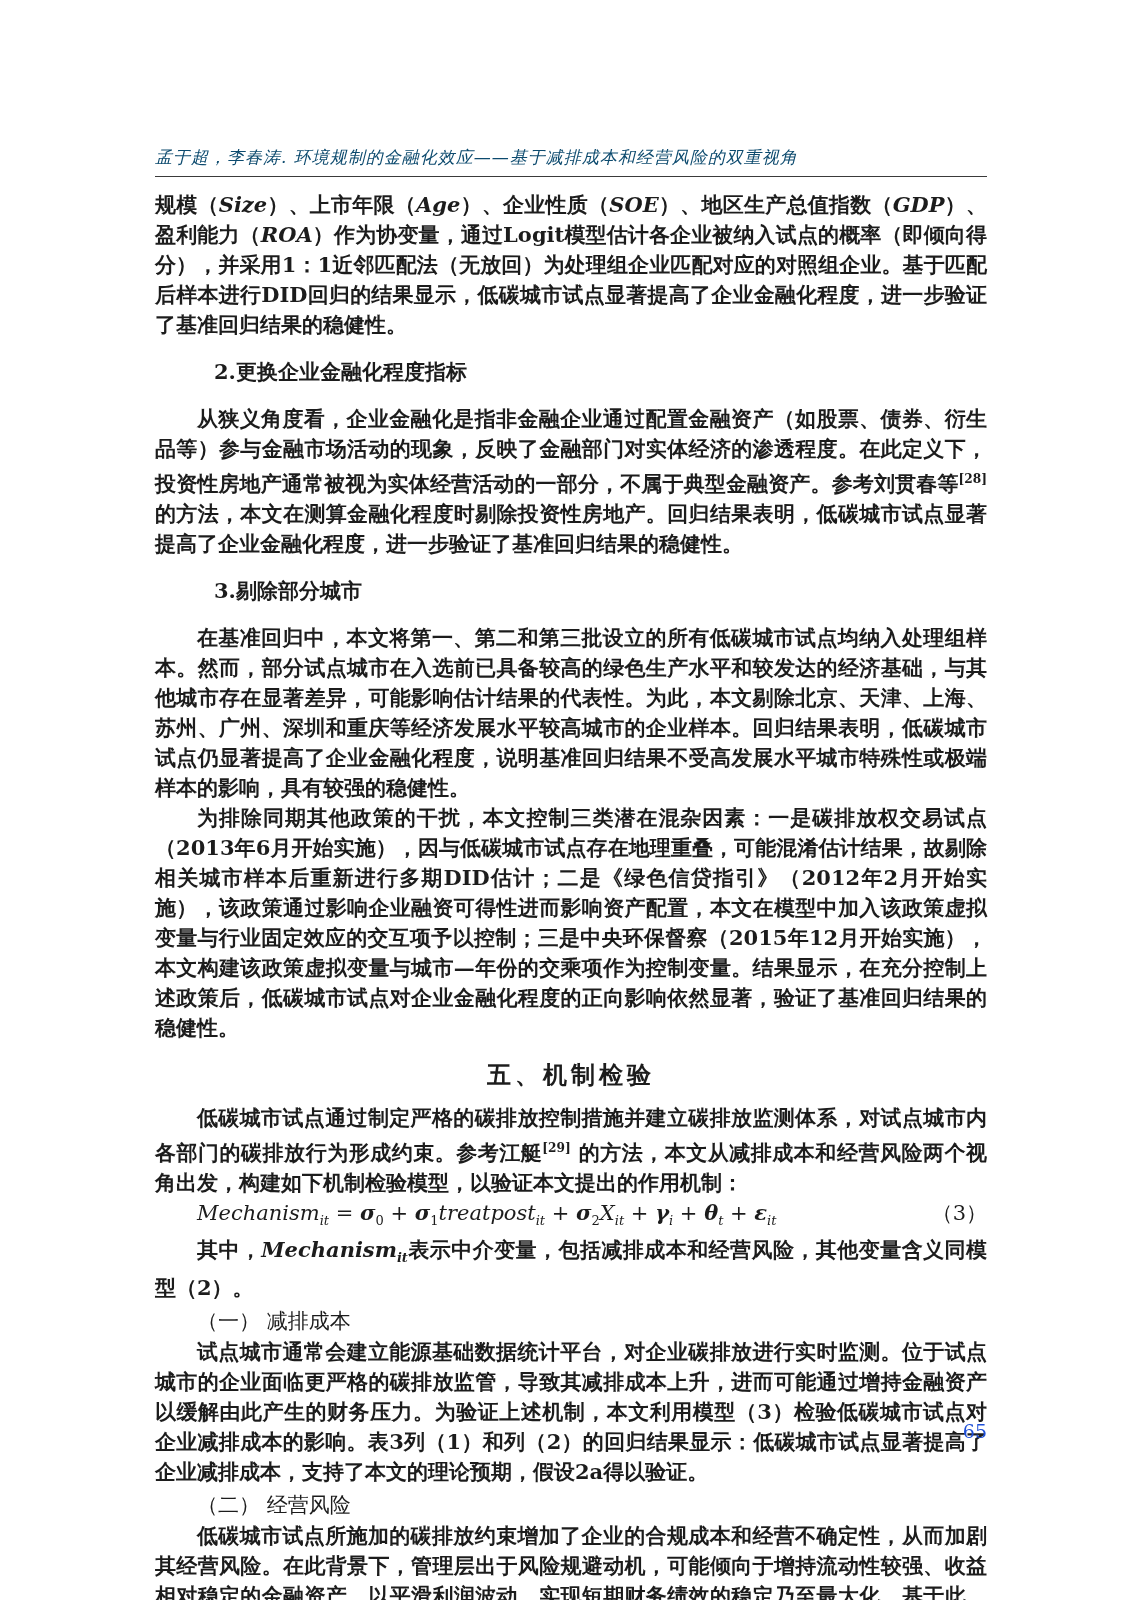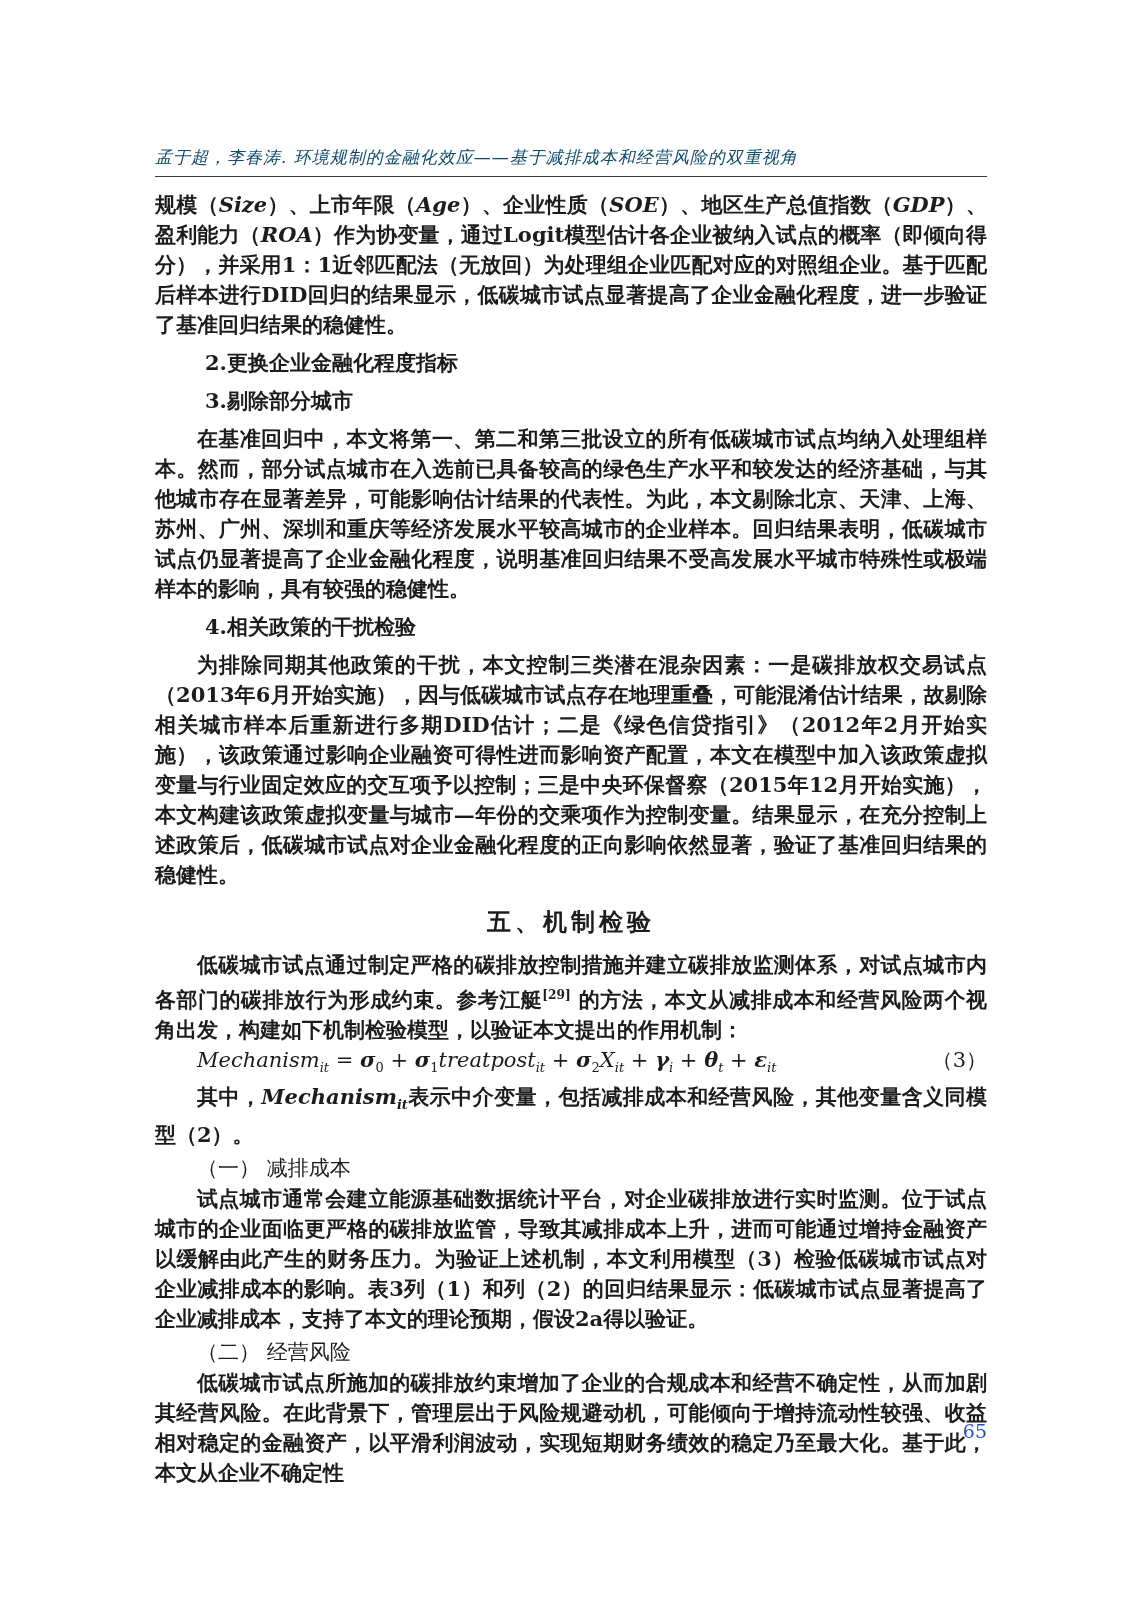--- a/index.html
+++ b/index.html
@@ -42,21 +42,21 @@
   p {
     margin: 0;
     text-indent: 2em;
     font-weight: bold;
   }
   p.no-indent {
     text-indent: 0;
   }
   .num-heading {
     text-indent: 2em;
-    margin: 8px;
+    margin: 17px;
     font-size: 21px;
     line-height: 30px;
   }
   .section-title {
     text-align: center;
     text-indent: 0;
     font-family: "DejaVu Sans", "Liberation Sans", sans-serif;
     font-weight: 700;
     font-size: 24px;
     letter-spacing: 4px;
@@ -108,26 +108,26 @@
   <div class="running-head">孟于超，李春涛. 环境规制的金融化效应——基于减排成本和经营风险的双重视角</div>
 
   <hr class="head-rule">
 
   <div class="body-text">
 
     <p class="no-indent"><span class="s-r">规模（</span><span class="s-i">Size</span><span class="s-r">）、上市年限（</span><span class="s-i">Age</span><span class="s-r">）、企业性质（</span><span class="s-i">SOE</span><span class="s-r">）、地区生产总值指数（</span><span class="s-i">GDP</span><span class="s-r">）、盈利能力（</span><span class="s-i">ROA</span><span class="s-r">）作为协变量，通过Logit模型估计各企业被纳入试点的概率（即倾向得分），并采用1：1近邻匹配法（无放回）为处理组企业匹配对应的对照组企业。基于匹配后样本进行DID回归的结果显示，低碳城市试点显著提高了企业金融化程度，进一步验证了基准回归结果的稳健性。</span></p>
 
     <p class="num-heading">2.更换企业金融化程度指标</p>
 
+    <p><span class="s-r">从狭义角度看，企业金融化是指非金融企业通过配置金融资产（如股票、债券、衍生品等）参与金融市场活动的现象，反映了金融部门对实体经济的渗透程度。在此定义下，投资性房地产通常被视为实体经营活动的一部分，不属于典型金融资产。参考刘贯春等</span><span class="s-sup">[28]</span><span class="s-r"> 的方法，本文在测算金融化程度时剔除投资性房地产。回归结果表明，低碳城市试点显著提高了企业金融化程度，进一步验证了基准回归结果的稳健性。</span></p>
 
     <p class="num-heading">3.剔除部分城市</p>
 
     <p>在基准回归中，本文将第一、第二和第三批设立的所有低碳城市试点均纳入处理组样本。然而，部分试点城市在入选前已具备较高的绿色生产水平和较发达的经济基础，与其他城市存在显著差异，可能影响估计结果的代表性。为此，本文剔除北京、天津、上海、苏州、广州、深圳和重庆等经济发展水平较高城市的企业样本。回归结果表明，低碳城市试点仍显著提高了企业金融化程度，说明基准回归结果不受高发展水平城市特殊性或极端样本的影响，具有较强的稳健性。</p>
 
-    <p class="num-heading">4.相关政策的干扰检验</p>
 
     <p>为排除同期其他政策的干扰，本文控制三类潜在混杂因素：一是碳排放权交易试点（2013年6月开始实施），因与低碳城市试点存在地理重叠，可能混淆估计结果，故剔除相关城市样本后重新进行多期DID估计；二是《绿色信贷指引》（2012年2月开始实施），该政策通过影响企业融资可得性进而影响资产配置，本文在模型中加入该政策虚拟变量与行业固定效应的交互项予以控制；三是中央环保督察（2015年12月开始实施），本文构建该政策虚拟变量与城市—年份的交乘项作为控制变量。结果显示，在充分控制上述政策后，低碳城市试点对企业金融化程度的正向影响依然显著，验证了基准回归结果的稳健性。</p>
 
     <div class="section-title">五、机制检验</div>
 
     <p><span class="s-r">低碳城市试点通过制定严格的碳排放控制措施并建立碳排放监测体系，对试点城市内各部门的碳排放行为形成约束。参考江艇</span><span class="s-sup">[29]</span><span class="s-r"> 的方法，本文从减排成本和经营风险两个视角出发，构建如下机制检验模型，以验证本文提出的作用机制：</span></p>
 
     <div class="formula-row">
       <span class="formula"><span class="s-i">Mechanism</span><span class="s-subi">it</span><span class="s-r"> = </span><span class="s-bi">σ</span><span class="s-sub">0</span><span class="s-r"> + </span><span class="s-bi">σ</span><span class="s-sub">1</span><span class="s-i">treatpost</span><span class="s-subi">it</span><span class="s-r"> + </span><span class="s-bi">σ</span><span class="s-sub">2</span><span class="s-i">X</span><span class="s-subi">it</span><span class="s-r"> + </span><span class="s-bi">γ</span><span class="s-subi">i</span><span class="s-r"> + </span><span class="s-bi">θ</span><span class="s-subi">t</span><span class="s-r"> + </span><span class="s-bi">ε</span><span class="s-subi">it</span></span>
       <span class="eq-number">（3）</span>

